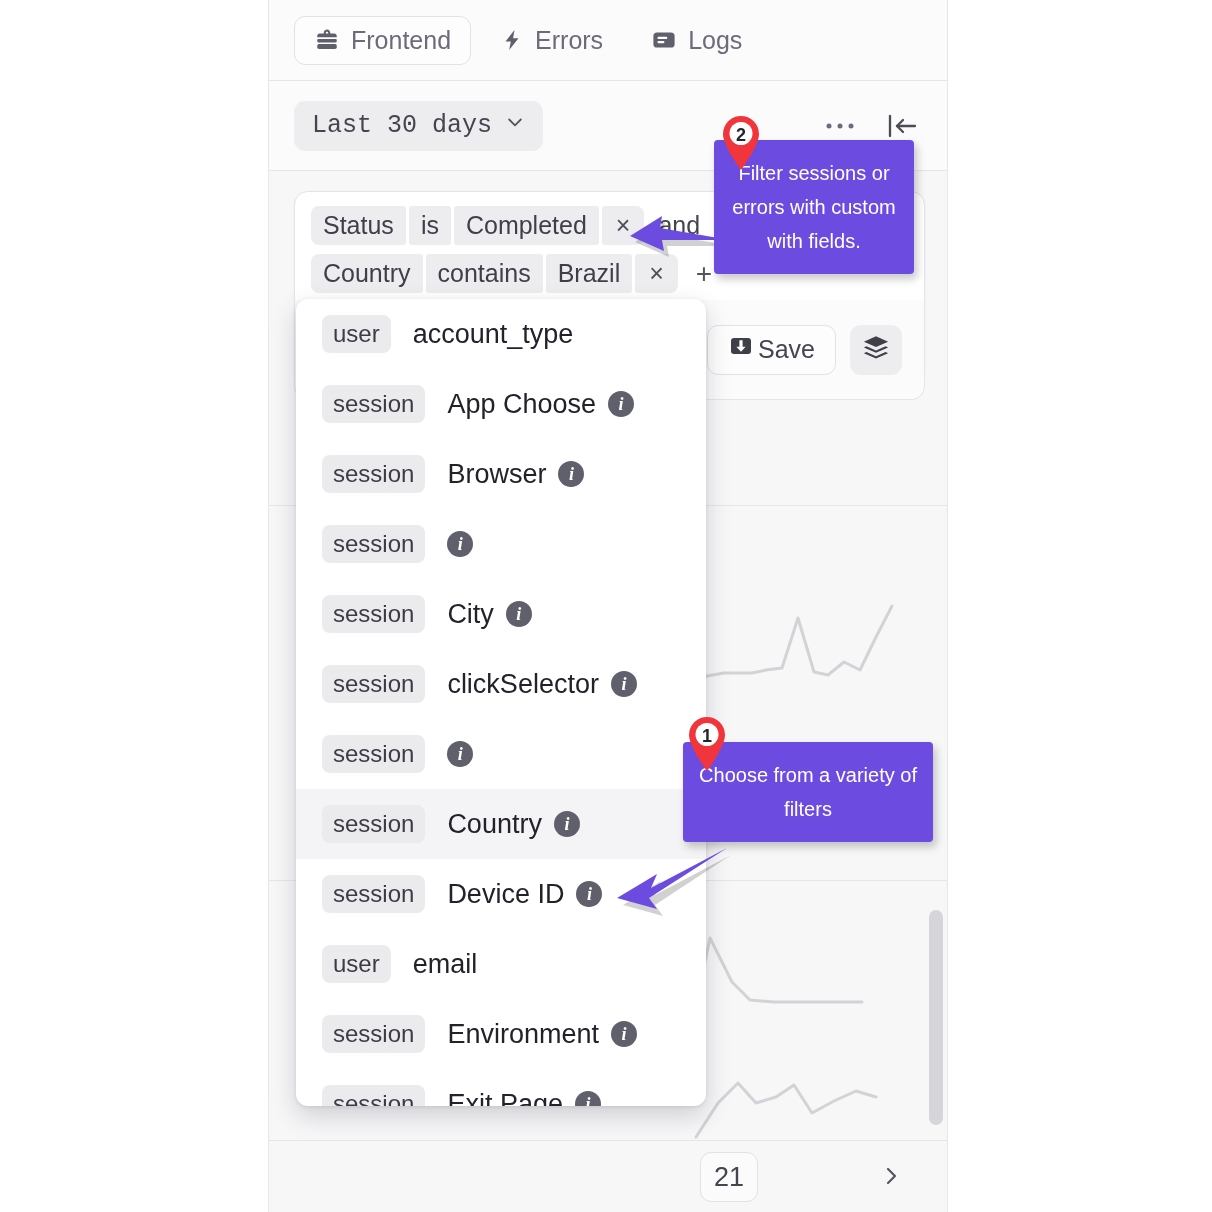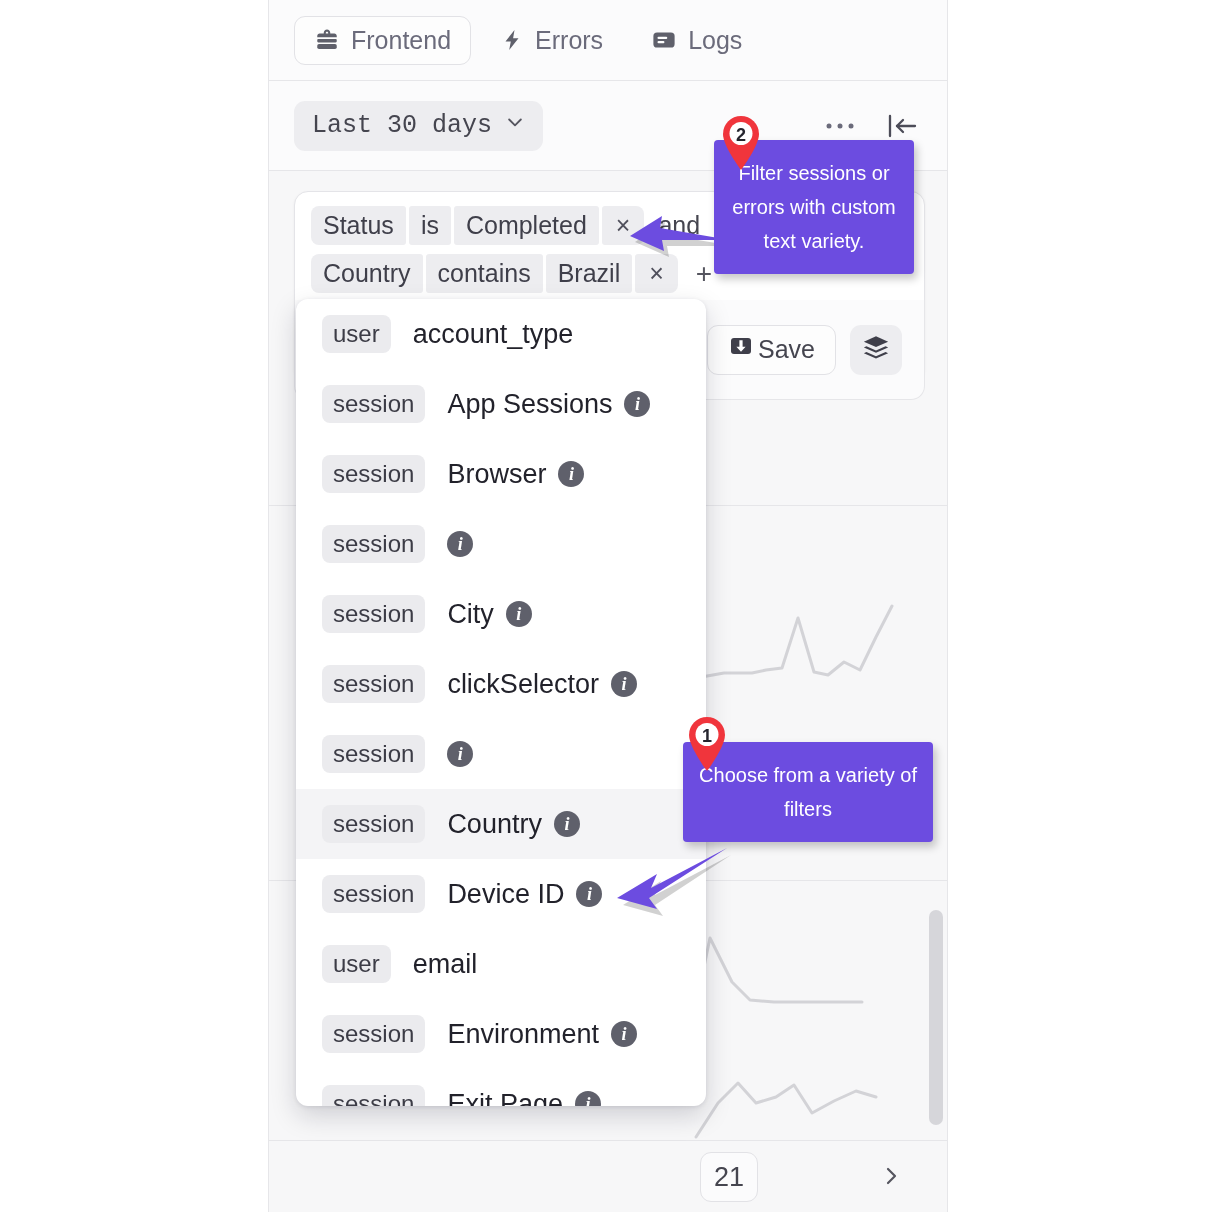--- a/index.html
+++ b/index.html
@@ -308,21 +308,21 @@
       <div class="opt">
         <span class="badge">user</span>
         <span class="opt-text">
           <span class="opt-label">account_type</span>
         </span>
       </div>
 
       <div class="opt">
         <span class="badge">session</span>
         <span class="opt-text">
-          <span class="opt-label">App Sessions</span>
+          <span class="opt-label">App Choose</span>
           <span class="info">i</span>
         </span>
       </div>
 
       <div class="opt">
         <span class="badge">session</span>
         <span class="opt-text">
           <span class="opt-label">Browser</span>
           <span class="info">i</span>
         </span>
@@ -400,21 +400,21 @@
   </div>
 
   <svg class="arrow" style="left:626px; top:212px;" width="110" height="62" viewBox="0 0 110 62">
     <g transform="translate(3,4)">
       <path d="M104 30 L34 18 L36 6 L6 26 L40 41 L38 30 Z" fill="#000" opacity=".18"></path>
     </g>
     <path d="M104 28 L34 16 L36 4 L4 24 L38 39 L36 28 Z" fill="#6c4ce0"></path>
   </svg>
 
   <div class="callout" style="left:714px; top:140px;">
-    <div class="bubble" style="width:200px;">Filter sessions or errors with custom text variety.</div>
+    <div class="bubble" style="width:200px;">Filter sessions or errors with custom with fields.</div>
     <svg class="pin" style="left:5px; top:-25px;" viewBox="0 0 44 56">
       <path d="M22 55 C22 55 40 31 40 19 A18 18 0 1 0 4 19 C4 31 22 55 22 55Z" fill="#f0353c"></path>
       <circle cx="22" cy="18.5" r="11.5" fill="#ffffff"></circle>
       <text x="22" y="25.5" font-family="'Liberation Sans', sans-serif" font-size="18" font-weight="bold" fill="#25252e" text-anchor="middle">2</text>
     </svg>
   </div>
 
   <svg class="arrow" style="left:605px; top:842px;" width="130" height="84" viewBox="0 0 130 84">
     <g transform="translate(4,5)">
       <path d="M122 8 L46 48 L52 34 L14 58 L54 69 L46 58 Z" fill="#000" opacity=".18"></path>

